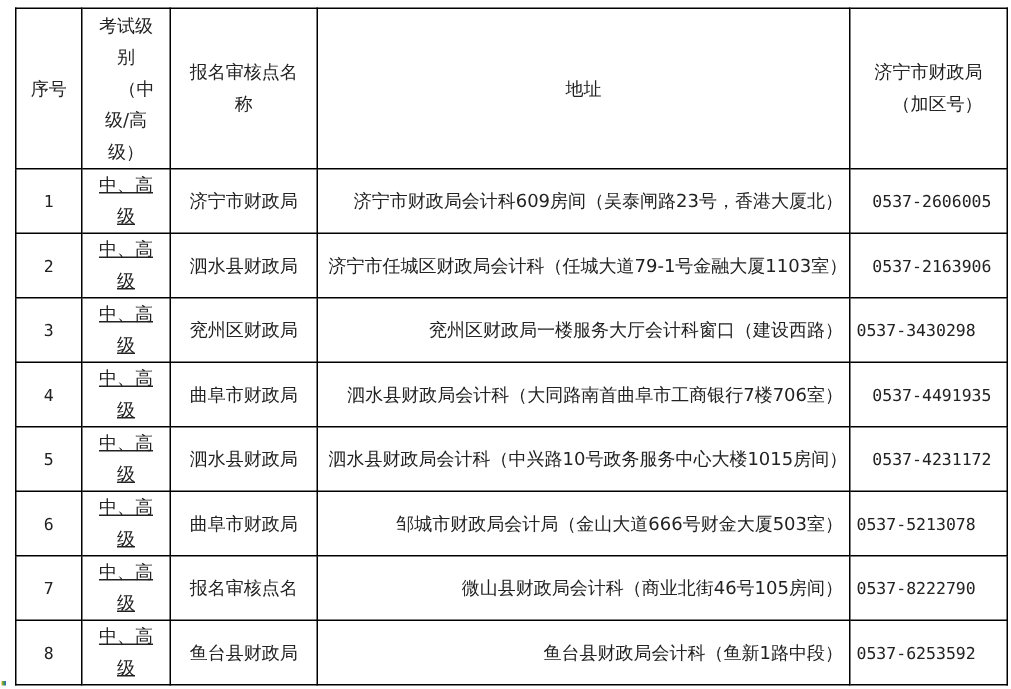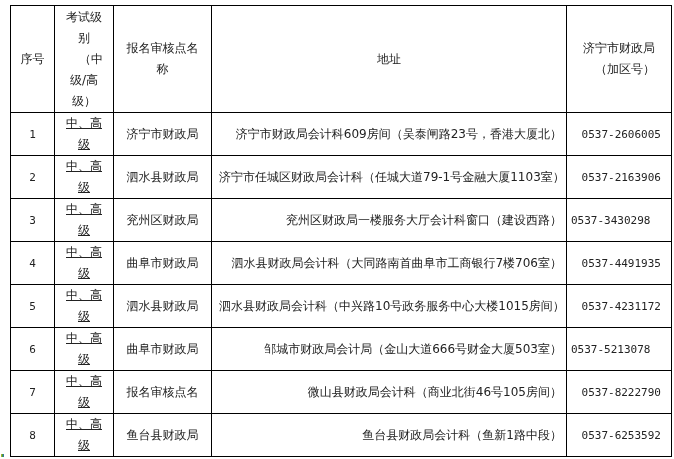--- a/index.html
+++ b/index.html
@@ -150,26 +150,26 @@
       <td class="phone" style="text-align:left">0537-5213078</td>
     </tr>
     <tr class="data-row">
       <td class="center num">7</td>
       <td class="center level-cell">
         <div>中、高</div>
         <div>级</div>
       </td>
       <td class="center">报名审核点名</td>
       <td class="addr">微山县财政局会计科（商业北街46号105房间）</td>
-      <td class="phone" style="text-align:right">0537-8222790</td>
+      <td class="phone" style="text-align:left">0537-8222790</td>
     </tr>
     <tr class="data-row">
       <td class="center num">8</td>
       <td class="center level-cell">
         <div>中、高</div>
         <div>级</div>
       </td>
       <td class="center">鱼台县财政局</td>
       <td class="addr">鱼台县财政局会计科（鱼新1路中段）</td>
-      <td class="phone" style="text-align:right">0537-6253592</td>
+      <td class="phone" style="text-align:left">0537-6253592</td>
     </tr>
   </tbody>
 </table>
 
 </body></html>

